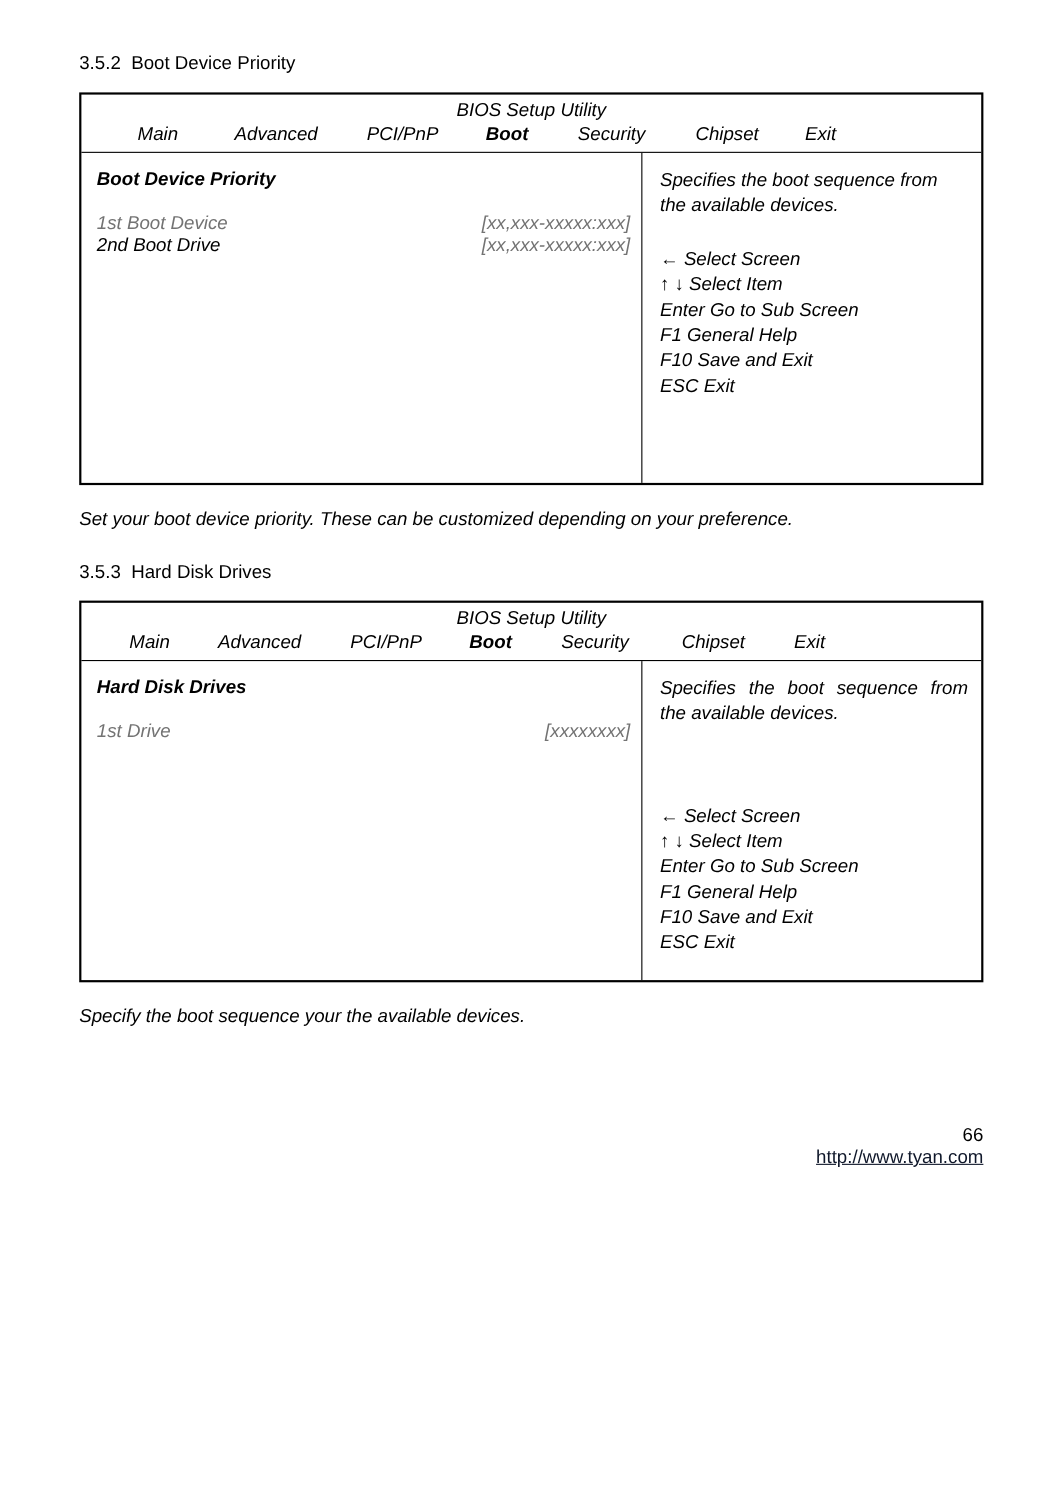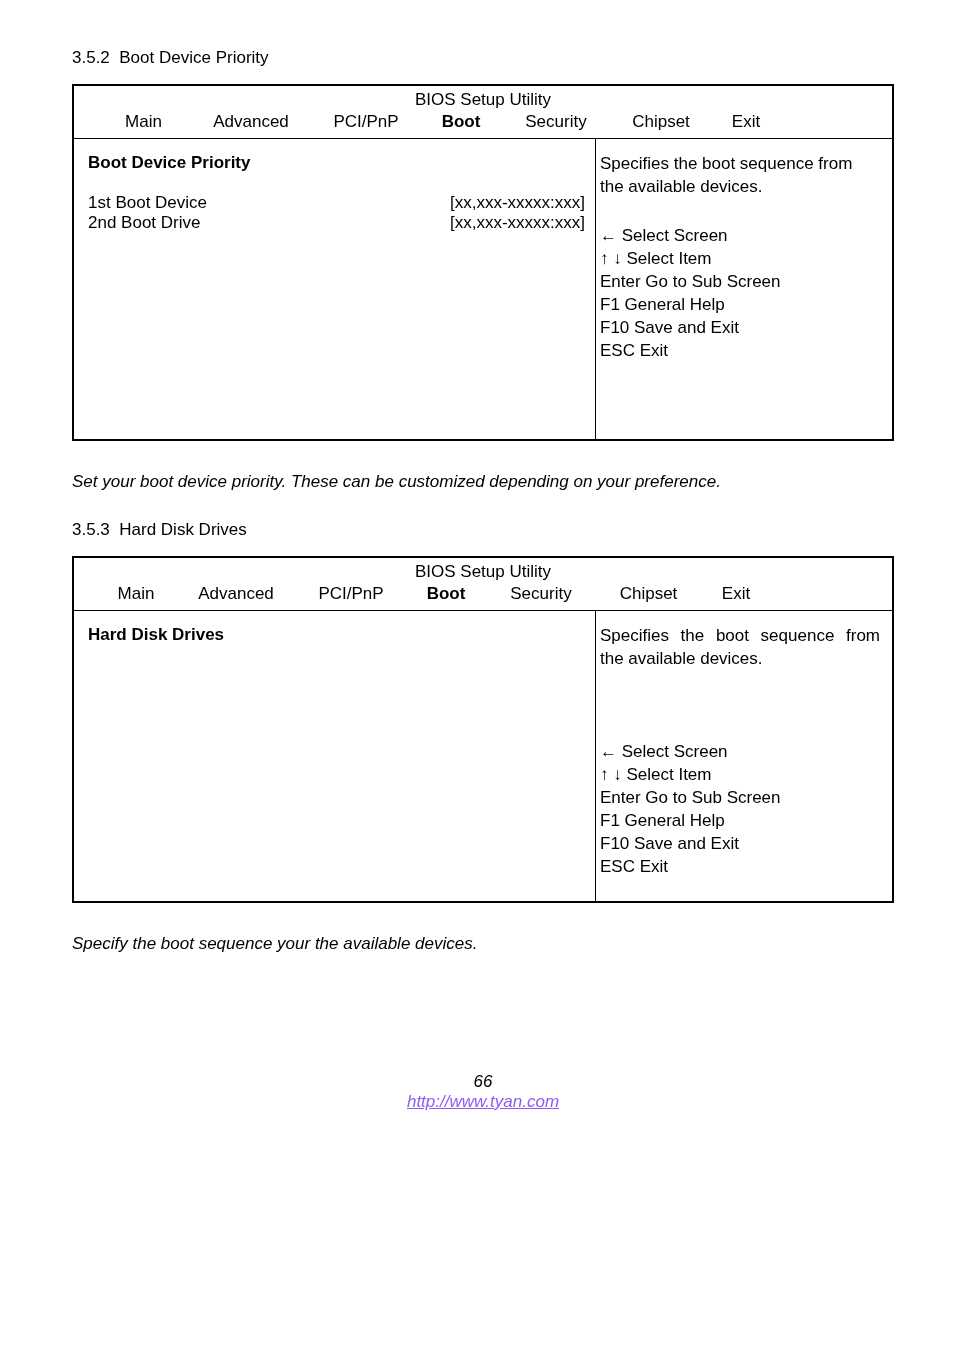--- a/index.html
+++ b/index.html
@@ -11,21 +11,22 @@
     padding: 48px 60px 40px 72px;
     width: 954px;
     box-sizing: border-box;
   }
   .section-heading {
     font-weight: normal;
     margin: 0 0 16px 0;
   }
   .bios-box {
     border: 2.5px solid #000;
-    margin-bottom: 30px;
+    margin-bottom: 20px;
+    font-style: italic;
   }
   .bios-title-row {
     text-align: center;
     padding-top: 4px;
   }
   .bios-tabs {
     display: flex;
     padding: 2px 22px 6px 22px;
     gap: 0;
   }
@@ -56,38 +57,37 @@
     min-height: 300px;
   }
   .bios-body.short { min-height: 290px; }
   .bios-left {
     flex: 1 1 auto;
     padding: 14px 10px 14px 14px;
   }
   .bios-right {
     width: 280px;
     border-left: 1px solid #000;
-    padding: 14px 12px 14px 4px;
+    padding: 14px 12px 14px 16px;
   }
   .bold { font-weight: bold; }
-  .blue { color: #000000; }
+  .blue { color: #737373; }
   .row { display: flex; }
   .row .label { width: 170px; }
   .row .value { flex: 1; text-align: left; }
   .row2 .label { width: 260px; }
   .row2 .value { flex: 1; text-align: right; }
   .keylist div { margin: 0; line-height: 1.35; }
   .help-block { margin-bottom: 26px; line-height: 1.35;}
   .para { margin: 0 0 26px 0; line-height: 1.35; font-style: italic;}
   .footer {
-    text-align: center;
-    margin-top: 116px;
-    font-style: italic;
+    text-align: right;
+    margin-top: 86px;
   }
-  .footer a { color: #8b5cf6; text-decoration: underline; }
+  .footer a { color: #0f172a; text-decoration: underline; }
   .arrow { font-family: Arial, sans-serif; }
 </style>
 </head>
 <body>
 
 <p class="section-heading">
   <span>3.5.2</span>&nbsp;&nbsp;<span>Boot Device Priority</span>
 </p>
 
 <div class="bios-box">
@@ -140,20 +140,24 @@
     <span class="tab2-advanced">Advanced</span>
     <span class="tab2-pcipnp">PCI/PnP</span>
     <span class="tab2-boot bold">Boot</span>
     <span class="tab2-security">Security</span>
     <span class="tab2-chipset">Chipset</span>
     <span class="tab2-exit">Exit</span>
   </div>
   <div class="bios-body short">
     <div class="bios-left">
       <div class="bold" style="margin-bottom:20px;">Hard Disk Drives</div>
+      <div class="row row2">
+        <span class="label blue">1st Drive</span>
+        <span class="value blue">[xxxxxxxx]</span>
+      </div>
     </div>
     <div class="bios-right">
       <div class="help-block" style="text-align:justify; margin-bottom:70px;">Specifies the boot sequence from the available devices.</div>
       <div class="keylist">
         <div class="arrow">←      Select Screen</div>
         <div class="arrow">↑ ↓  Select Item</div>
         <div>Enter Go to Sub Screen</div>
         <div>F1      General Help</div>
         <div>F10   Save and Exit</div>
         <div>ESC  Exit</div>

